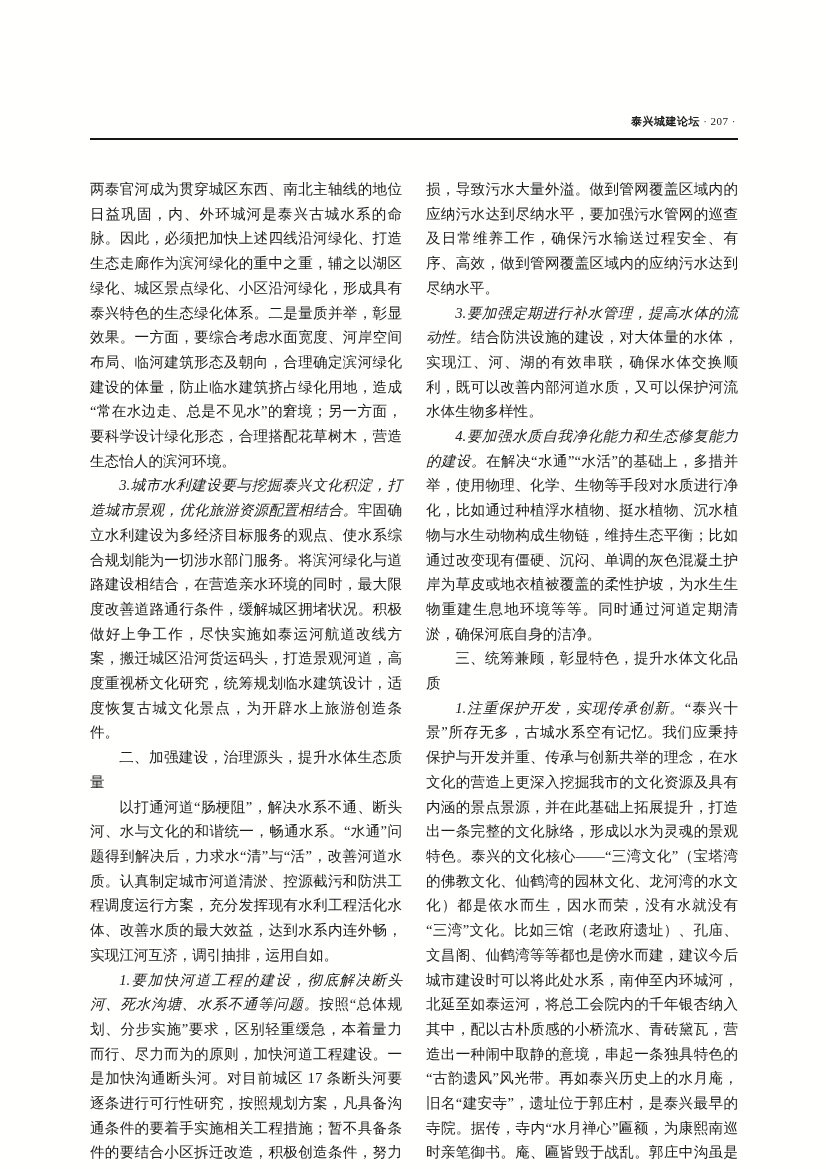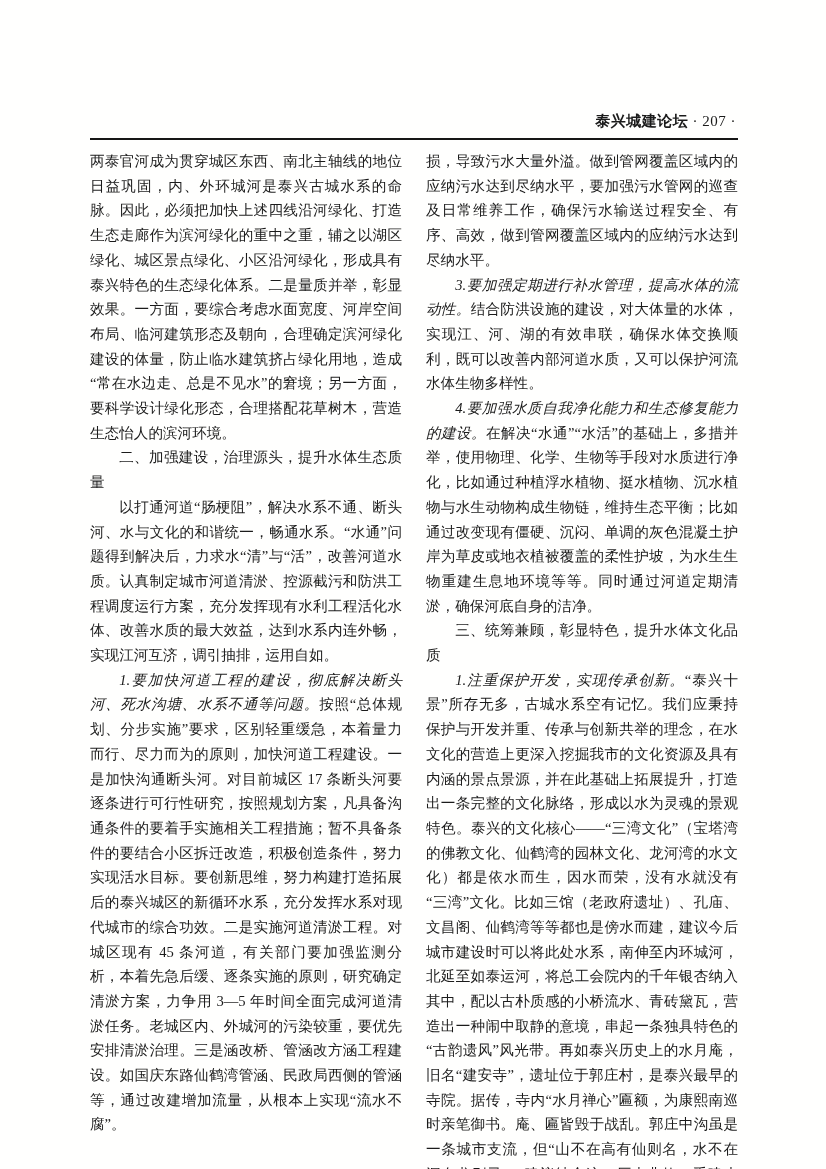--- a/index.html
+++ b/index.html
@@ -13,21 +13,21 @@
     overflow:hidden;
     box-sizing:border-box;
   }
   .content{
     position:absolute;
     left:90px; top:112px;
     width:648px;
   }
   .running-head{
     text-align:right;
-    font-size:15px;
+    font-size:11px;
     line-height:18px;
     padding-right:2px;
     letter-spacing:0.5px;
   }
   .journal-name{
     font-family:"Liberation Sans","DejaVu Sans",sans-serif;
     font-weight:700;
   }
   .page-no{
     font-family:"Liberation Serif","DejaVu Serif",serif;
@@ -45,21 +45,21 @@
   }
   .col{
     width:312px;
     font-size:14.6px;
     line-height:24.7px;
     text-align:justify;
     text-justify:inter-ideograph;
   }
   .col p{margin:0;padding:0;}
   .para{text-indent:2em;}
-  .para.noindent{text-indent:0;}
+  .para.noindent{text-indent:0;margin-top:28px;}
   .heading{
     font-family:"Liberation Sans","DejaVu Sans",sans-serif;
     font-weight:400;
     text-indent:2em;
   }
   .kai{font-style:italic;}
 </style>
 </head>
 <body>
 
@@ -69,20 +69,21 @@
     <div class="running-head">
       <span class="journal-name">泰兴城建论坛</span>
       <span class="page-no">· 207 ·</span>
     </div>
 
     <div class="head-rule"></div>
 
     <div class="columns">
       <div class="col" id="col-left">
           <p class="para noindent"><span>两泰官河成为贯穿城区东西、南北主轴线的地位日益巩固，内、外环城河是泰兴古城水系的命脉。因此，必须把加快上述四线沿河绿化、打造生态走廊作为滨河绿化的重中之重，辅之以湖区绿化、城区景点绿化、小区沿河绿化，形成具有泰兴特色的生态绿化体系。二是量质并举，彰显效果。一方面，要综合考虑水面宽度、河岸空间布局、临河建筑形态及朝向，合理确定滨河绿化建设的体量，防止临水建筑挤占绿化用地，造成“常在水边走、总是不见水”的窘境；另一方面，要科学设计绿化形态，合理搭配花草树木，营造生态怡人的滨河环境。</span></p>
+          <p class="para"><span class="kai">3.城市水利建设要与挖掘泰兴文化积淀，打造城市景观，优化旅游资源配置相结合。</span><span>牢固确立水利建设为多经济目标服务的观点、使水系综合规划能为一切涉水部门服务。将滨河绿化与道路建设相结合，在营造亲水环境的同时，最大限度改善道路通行条件，缓解城区拥堵状况。积极做好上争工作，尽快实施如泰运河航道改线方案，搬迁城区沿河货运码头，打造景观河道，高度重视桥文化研究，统筹规划临水建筑设计，适度恢复古城文化景点，为开辟水上旅游创造条件。</span></p>
           <p class="heading"><span>二、加强建设，治理源头，提升水体生态质量</span></p>
           <p class="para"><span>以打通河道“肠梗阻”，解决水系不通、断头河、水与文化的和谐统一，畅通水系。“水通”问题得到解决后，力求水“清”与“活”，改善河道水质。认真制定城市河道清淤、控源截污和防洪工程调度运行方案，充分发挥现有水利工程活化水体、改善水质的最大效益，达到水系内连外畅，实现江河互济，调引抽排，运用自如。</span></p>
           <p class="para"><span class="kai">1.要加快河道工程的建设，彻底解决断头河、死水沟塘、水系不通等问题。</span><span>按照“总体规划、分步实施”要求，区别轻重缓急，本着量力而行、尽力而为的原则，加快河道工程建设。一是加快沟通断头河。对目前城区 17 条断头河要逐条进行可行性研究，按照规划方案，凡具备沟通条件的要着手实施相关工程措施；暂不具备条件的要结合小区拆迁改造，积极创造条件，努力实现活水目标。要创新思维，努力构建打造拓展后的泰兴城区的新循环水系，充分发挥水系对现代城市的综合功效。二是实施河道清淤工程。对城区现有 45 条河道，有关部门要加强监测分析，本着先急后缓、逐条实施的原则，研究确定清淤方案，力争用 3—5 年时间全面完成河道清淤任务。老城区内、外城河的污染较重，要优先安排清淤治理。三是涵改桥、管涵改方涵工程建设。如国庆东路仙鹤湾管涵、民政局西侧的管涵等，通过改建增加流量，从根本上实现“流水不腐”。</span></p>
         </div>
       <div class="col" id="col-right">
           <p class="para noindent"><span>损，导致污水大量外溢。做到管网覆盖区域内的应纳污水达到尽纳水平，要加强污水管网的巡查及日常维养工作，确保污水输送过程安全、有序、高效，做到管网覆盖区域内的应纳污水达到尽纳水平。</span></p>
           <p class="para"><span class="kai">3.要加强定期进行补水管理，提高水体的流动性。</span><span>结合防洪设施的建设，对大体量的水体，实现江、河、湖的有效串联，确保水体交换顺利，既可以改善内部河道水质，又可以保护河流水体生物多样性。</span></p>
           <p class="para"><span class="kai">4.要加强水质自我净化能力和生态修复能力的建设。</span><span>在解决“水通”“水活”的基础上，多措并举，使用物理、化学、生物等手段对水质进行净化，比如通过种植浮水植物、挺水植物、沉水植物与水生动物构成生物链，维持生态平衡；比如通过改变现有僵硬、沉闷、单调的灰色混凝土护岸为草皮或地衣植被覆盖的柔性护坡，为水生生物重建生息地环境等等。同时通过河道定期清淤，确保河底自身的洁净。</span></p>
           <p class="heading"><span>三、统筹兼顾，彰显特色，提升水体文化品质</span></p>
           <p class="para"><span class="kai">1.注重保护开发，实现传承创新。</span><span>“泰兴十景”所存无多，古城水系空有记忆。我们应秉持保护与开发并重、传承与创新共举的理念，在水文化的营造上更深入挖掘我市的文化资源及具有内涵的景点景源，并在此基础上拓展提升，打造出一条完整的文化脉络，形成以水为灵魂的景观特色。泰兴的文化核心——“三湾文化”（宝塔湾的佛教文化、仙鹤湾的园林文化、龙河湾的水文化）都是依水而生，因水而荣，没有水就没有“三湾”文化。比如三馆（老政府遗址）、孔庙、文昌阁、仙鹤湾等等都也是傍水而建，建议今后城市建设时可以将此处水系，南伸至内环城河，北延至如泰运河，将总工会院内的千年银杏纳入其中，配以古朴质感的小桥流水、青砖黛瓦，营造出一种闹中取静的意境，串起一条独具特色的“古韵遗风”风光带。再如泰兴历史上的水月庵，旧名“建安寺”，遗址位于郭庄村，是泰兴最早的寺院。据传，寺内“水月禅心”匾额，为康熙南巡时亲笔御书。庵、匾皆毁于战乱。郭庄中沟虽是一条城市支流，但“山不在高有仙则名，水不在深有龙则灵”，建议结合这一历史典故，重建水月庵，打造一个有水、有寺庙、有故事的历史景点，让泰兴古代水文化重放光芒、再添异彩。</span></p>

